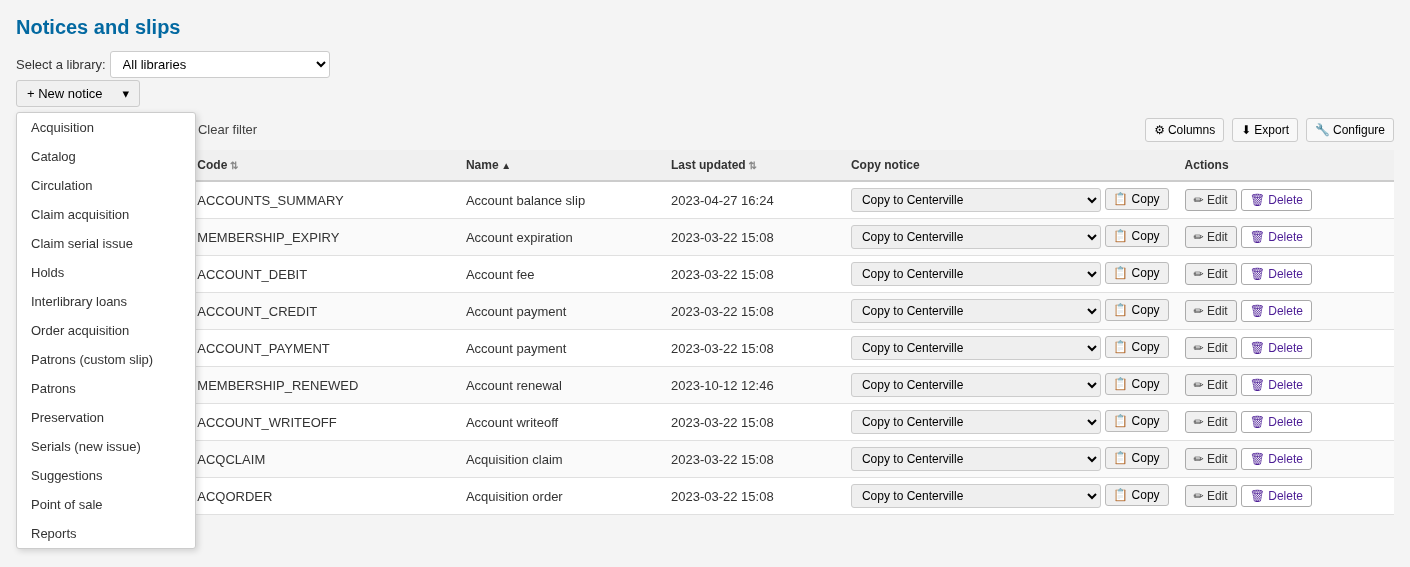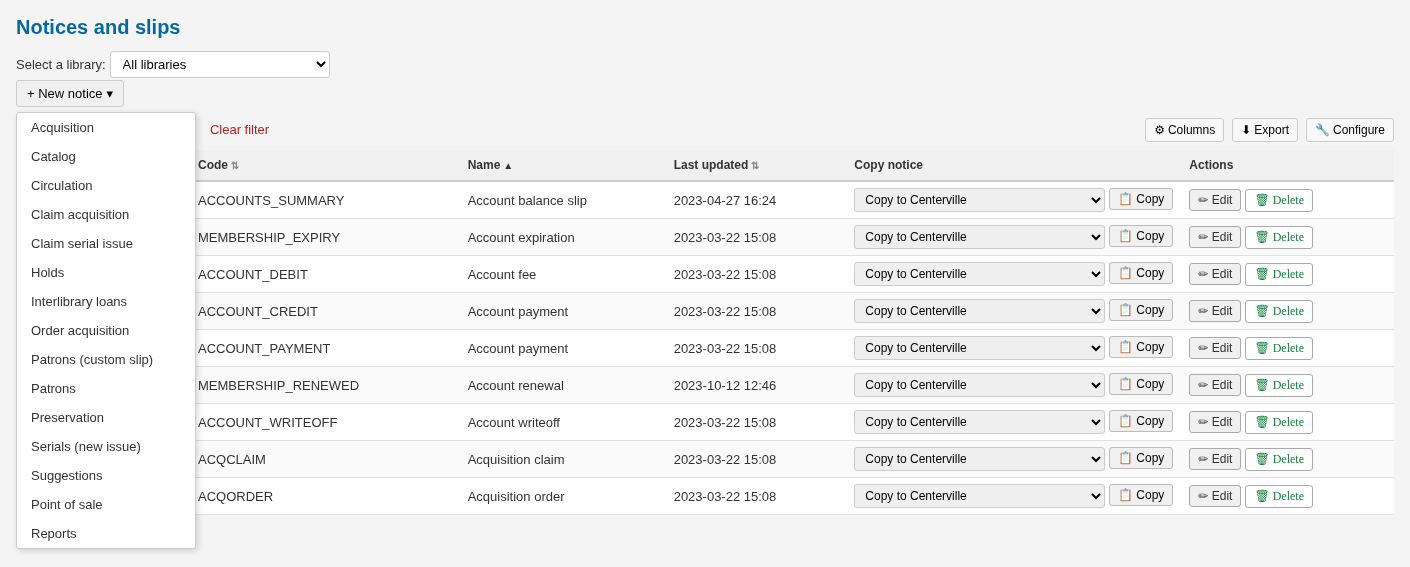--- a/index.html
+++ b/index.html
@@ -3,41 +3,41 @@
   <meta charset="utf-8">
   <style>
     * { box-sizing: border-box; margin: 0; padding: 0; }
     body { font-family: Arial, sans-serif; font-size: 13px; background: #f4f4f4; color: #333; }
     .page { padding: 16px; background: #f4f4f4; min-height: 567px; position: relative; }
     h1 { font-size: 20px; font-weight: bold; margin-bottom: 12px; color: #0369a1; }
     .library-row { display: flex; align-items: center; gap: 4px; margin-bottom: 2px; }
     .library-label { font-size: 13px; }
     .library-select { padding: 4px 8px; font-size: 13px; border: 1px solid #ccc; border-radius: 3px; background: #fff; min-width: 220px; }
     .toolbar { display: flex; align-items: center; gap: 8px; margin-bottom: 10px; position: relative; }
-    .btn-new-notice { background: #f0f0f0; border: 1px solid #ccc; border-radius: 3px; padding: 5px 10px; font-size: 13px; cursor: pointer; display: flex; align-items: center; gap: 4px; }
+    .btn-new-notice { background: #f0f0f0; border: 1px solid #ccc; border-radius: 3px; padding: 5px 10px; font-size: 13px; cursor: pointer; display: flex; align-items: center; gap: 20px; }
     .dropdown-menu { position: absolute; top: 32px; left: 0; background: #fff; border: 1px solid #ccc; border-radius: 3px; box-shadow: 2px 2px 6px rgba(0,0,0,0.15); z-index: 100; min-width: 180px; }
     .dropdown-item { padding: 7px 14px; cursor: pointer; font-size: 13px; color: #333; }
     .table-toolbar { display: flex; align-items: center; gap: 8px; margin-bottom: 8px; }
     .filter-input { padding: 4px 8px; border: 1px solid #ccc; border-radius: 3px; font-size: 13px; width: 160px; }
-    .clear-filter { color: #b91c1c; font-size: 13px; cursor: pointer; display: flex; align-items: center; gap: 15px; }
+    .clear-filter { color: #404040; font-size: 13px; cursor: pointer; display: flex; align-items: center; gap: 3px; }
     .table-actions-right { margin-left: auto; display: flex; gap: 8px; align-items: center; }
     .icon-btn { background: #f8f8f8; border: 1px solid #ccc; border-radius: 3px; padding: 4px 8px; font-size: 12px; cursor: pointer; display: flex; align-items: center; gap: 3px; }
     table { width: 100%; border-collapse: collapse; background: #fff; font-size: 13px; }
     thead { background: #f0f0f0; }
     th { padding: 8px 8px; text-align: left; border-bottom: 2px solid #ccc; font-weight: bold; font-size: 12px; white-space: nowrap; cursor: pointer; user-select: none; }
     th.sortable::after { content: ' ⇅'; font-size: 10px; color: #888; }
     th.sorted-asc::after { content: ' ▲'; font-size: 10px; color: #333; }
     td { padding: 6px 8px; border-bottom: 1px solid #e0e0e0; vertical-align: middle; }
     tr:nth-child(even) { background: #fafafa; }
     .copy-notice-cell { display: flex; align-items: flex-start; gap: 4px; }
     .copy-select { padding: 3px 6px; border: 1px solid #ccc; border-radius: 3px; font-size: 12px; flex: 1; min-width: 130px; }
     .copy-btn { background: #f0f0f0; border: 1px solid #bbb; border-radius: 3px; padding: 3px 8px; font-size: 12px; cursor: pointer; display: flex; align-items: center; gap: 3px; white-space: nowrap; }
     .actions-cell { display: flex; gap: 4px; align-items: center; white-space: nowrap; }
     .btn-edit { background: #f0f0f0; border: 1px solid #aaa; border-radius: 3px; padding: 3px 8px; font-size: 12px; cursor: pointer; color: #333; }
-    .btn-delete { background: #fff; border: 1px solid #aaa; border-radius: 3px; padding: 3px 8px; font-size: 12px; cursor: pointer; color: #15803d; font-family: Liberation Serif, serif; }
+    .btn-delete { background: #fff; border: 1px solid #aaa; border-radius: 3px; padding: 3px 8px; font-size: 12px; cursor: pointer; color: #4c1d95; }
   </style>
 </head>
 <body>
 
 <div class="page">
   <h1>Notices and slips</h1>
 
   <div class="library-row">
     <span class="library-label">Select a library:</span>
     <select class="library-select">

